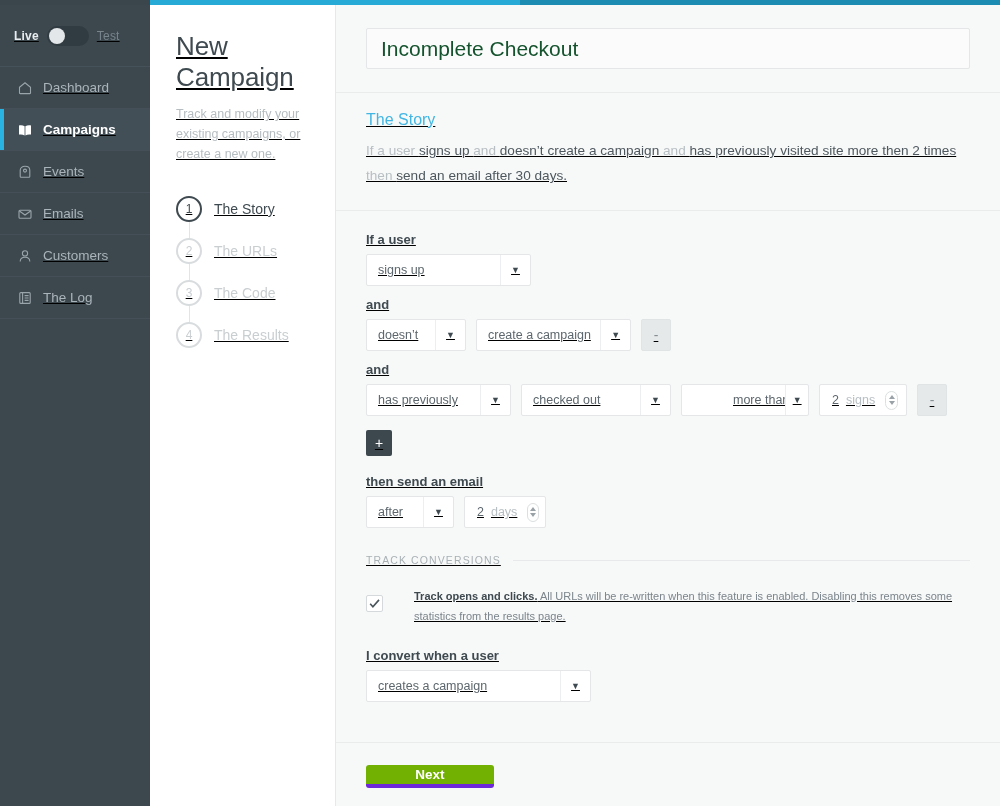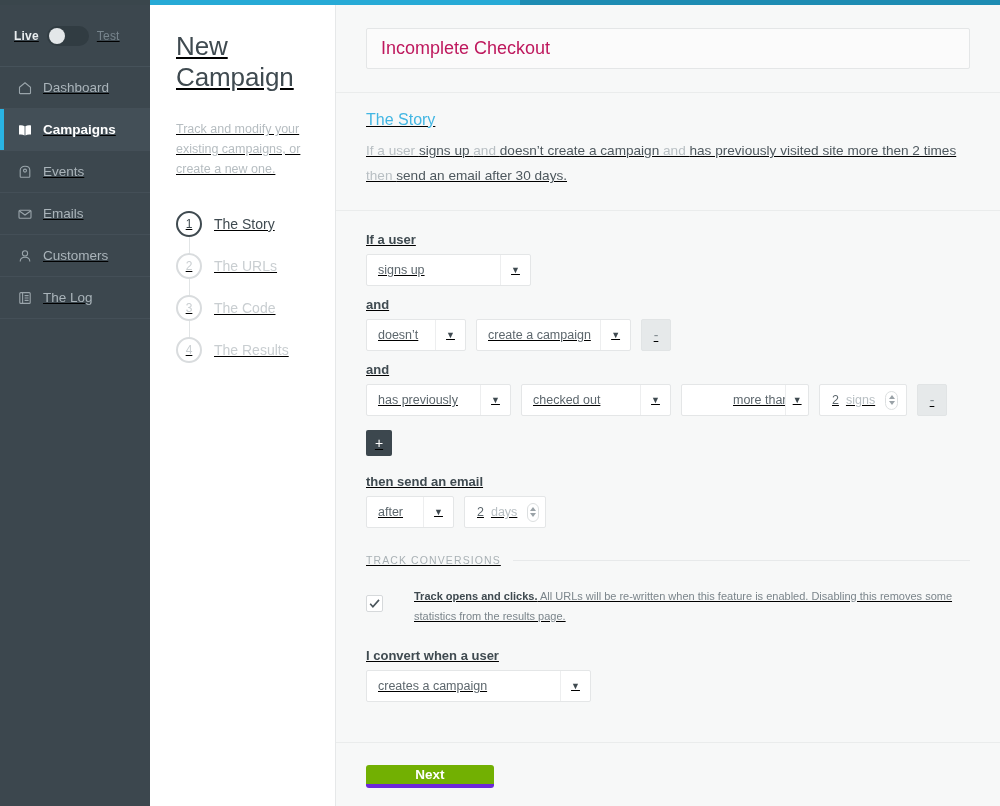--- a/index.html
+++ b/index.html
@@ -61,21 +61,21 @@
   .stepcol {
     width: 186px; flex: 0 0 186px; background: #ffffff; padding-top: 5px;
     border-right: 1px solid #e6e8e9; position: relative; z-index: 10;
   }
   .stepcol-inner { padding: 26px 24px 0 26px; }
   .page-title {
     font-size: 26px; line-height: 31px; color: #3f4a50; font-weight: normal;
     letter-spacing: -0.1px;
   }
   .page-sub {
-    margin-top: 26px; font-size: 12.5px; line-height: 20px; color: #b6bdc1;
+    margin-top: 11px; font-size: 12.5px; line-height: 20px; color: #b6bdc1;
   }
   .steps { margin-top: 24px; position: relative; }
   .step { display: flex; align-items: center; height: 42px; position: relative; cursor: pointer; }
   .step-bubble {
     width: 26px; height: 26px; border-radius: 50%; border: 2px solid #d9dcde;
     display: flex; align-items: center; justify-content: center;
     font-size: 12px; color: #c9ced1; background: #fff; position: relative; z-index: 2;
     flex: 0 0 26px;
   }
   .step.active .step-bubble { border-color: #3f4a50; color: #3f4a50; }
@@ -85,21 +85,21 @@
     position: absolute; left: 13px; width: 1px; background: #e2e5e6; z-index: 1;
   }
 
   
   .main { flex: 1 1 auto; height: 806px; padding-top: 5px; background: #f7f8f8; position: relative; }
 
   .section { border-bottom: 1px solid #eaecec; padding: 0 30px; }
   .section.head { padding-top: 23px; padding-bottom: 23px; }
   .title-input {
     width: 100%; height: 41px; border: 1px solid #e4e6e7; background: #fbfbfb;
-    border-radius: 2px; padding: 0 14px; font-size: 18px; color: #be185d;
+    border-radius: 2px; padding: 0 14px; font-size: 21px; color: #14532d;
     font-family: "Liberation Sans", sans-serif; outline: none;
   }
 
   .section.story { padding-top: 18px; padding-bottom: 22px; }
   .story-title { font-size: 16px; color: #42b6e3; margin-bottom: 9px; }
   .story-text { font-size: 13.6px; line-height: 25px; color: #4e585e; max-width: 600px; }
   .story-text .muted { color: #b8bfc3; }
 
   .section.builder { padding-top: 21px; padding-bottom: 16px; border-bottom: none; }
   .field-label { font-size: 13px; font-weight: bold; color: #3f4a50; margin-bottom: 7px; }

